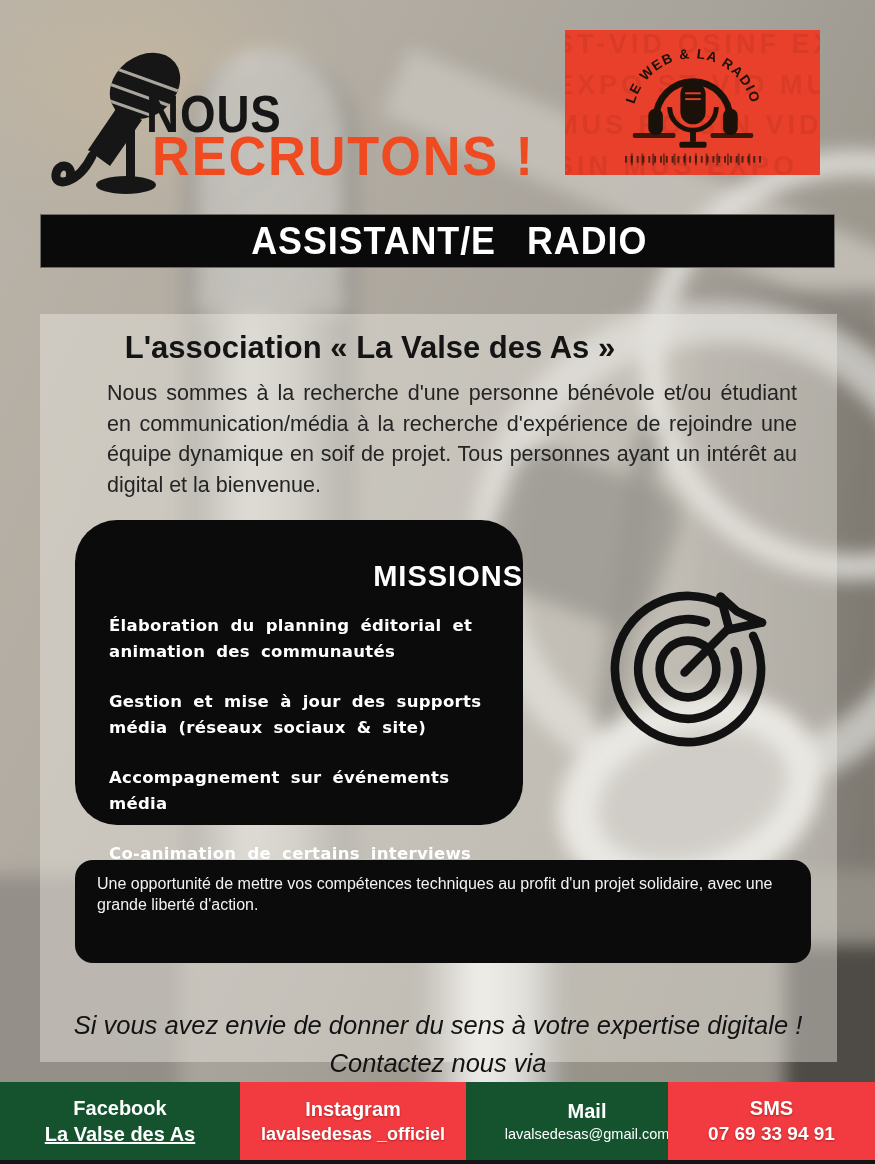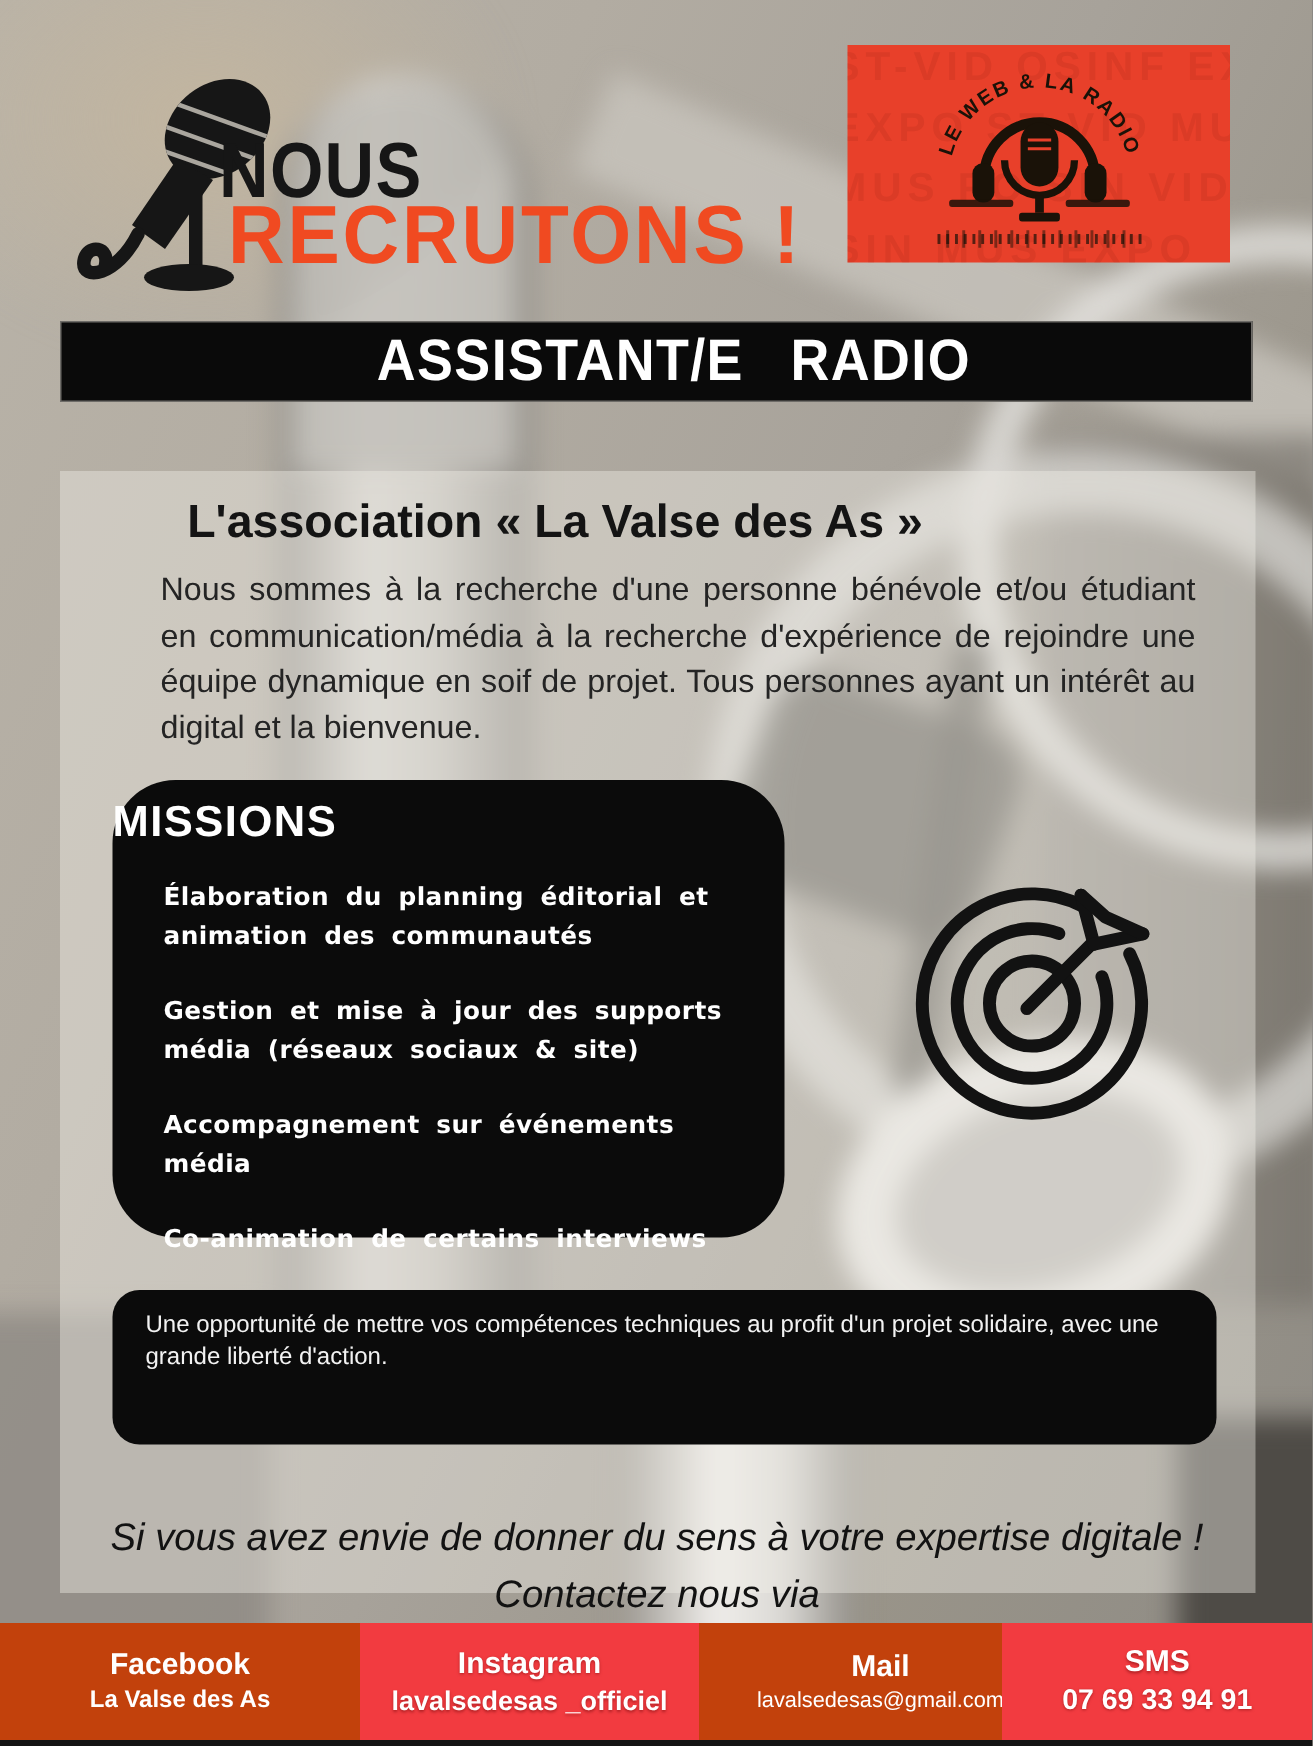--- a/index.html
+++ b/index.html
@@ -51,45 +51,45 @@
   
   .overlay{ position:absolute; left:40px; top:314px; width:797px; height:748px; background:rgba(241,238,232,.42); }
 
   .assoc-title{ position:absolute; left:40px; top:330px; width:660px; text-align:center;
            font-size:31px; font-weight:bold; color:#141414; }
   .assoc-body{ position:absolute; left:95px; top:378px; width:690px; text-align:justify;
            font-size:21.5px; line-height:1.42; color:#242424;margin-left:12px; }
 
   .missions{ position:absolute; left:75px; top:520px; width:448px; height:305px; background:#0b0b0b;
            border-radius:42px; color:#fff; }
-  .missions-title{ text-align:left; padding-top:12px; font-size:29px; font-weight:bold; letter-spacing:1px; }
+  .missions-title{ text-align:right; padding-top:12px; font-size:29px; font-weight:bold; letter-spacing:1px;margin-top:28px; }
   .missions-list{ padding:20px 28px 0 34px; font-family:"DejaVu Sans", sans-serif; }
   .missions-list li{ list-style:none; font-size:16.5px; font-weight:bold; line-height:1.55;
            letter-spacing:.3px; word-spacing:5px; margin-bottom:25px; }
 
   .target-icon{ position:absolute; left:602px; top:583px; width:172px; height:172px; }
 
   .opp-box{ position:absolute; left:75px; top:860px; width:736px; height:103px; background:#0b0b0b;
            border-radius:18px; padding:14px 22px; color:#f2f2f2; }
   .opp-box p{ font-size:16px; line-height:1.3; }
   .opp-box p + p{ margin-top:9px; }
 
   .cta{ position:absolute; left:48px; top:1006px; width:780px; text-align:center; font-style:italic;
         font-size:25.5px; line-height:1.5; color:#121212; }
 
   
   .footer{ position:absolute; left:0; bottom:0; width:875px; height:82px; display:flex;
            border-bottom:4px solid #141414; }
   .fcell{ display:flex; flex-direction:column; align-items:center; justify-content:center; gap:3px; color:#fff; }
   .fcell .flabel{ font-weight:bold; font-size:20px; }
   .fcell .fvalue{ font-weight:bold; }
-  .c-black{ background:#c2410c; }
+  .c-black{ background:#14532d; }
   .c-red{ background:#f23b40; text-shadow:0 1px 2px rgba(110,8,8,.5); }
   .f0{ width:240px; } .f1{ width:226px; } .f2{ width:202px;padding-left:40px; } .f3{ width:207px; }
-  .f0 .fvalue{ font-size:16px; }
+  .f0 .fvalue{ font-size:20px;text-decoration:underline; }
   .f1 .fvalue{ font-size:18px; }
   .f2 .fvalue{ font-size:14.5px; font-weight:normal; }
   .f3 .fvalue{ font-size:19px; }
 </style>
 </head>
 <body>
 
 <div class="poster">
 
   <div class="photo-base"></div>

